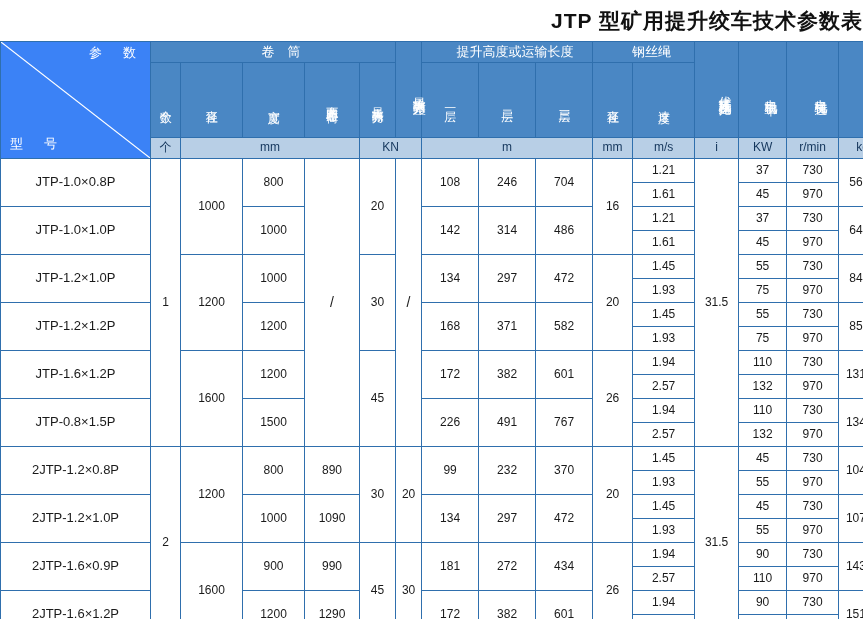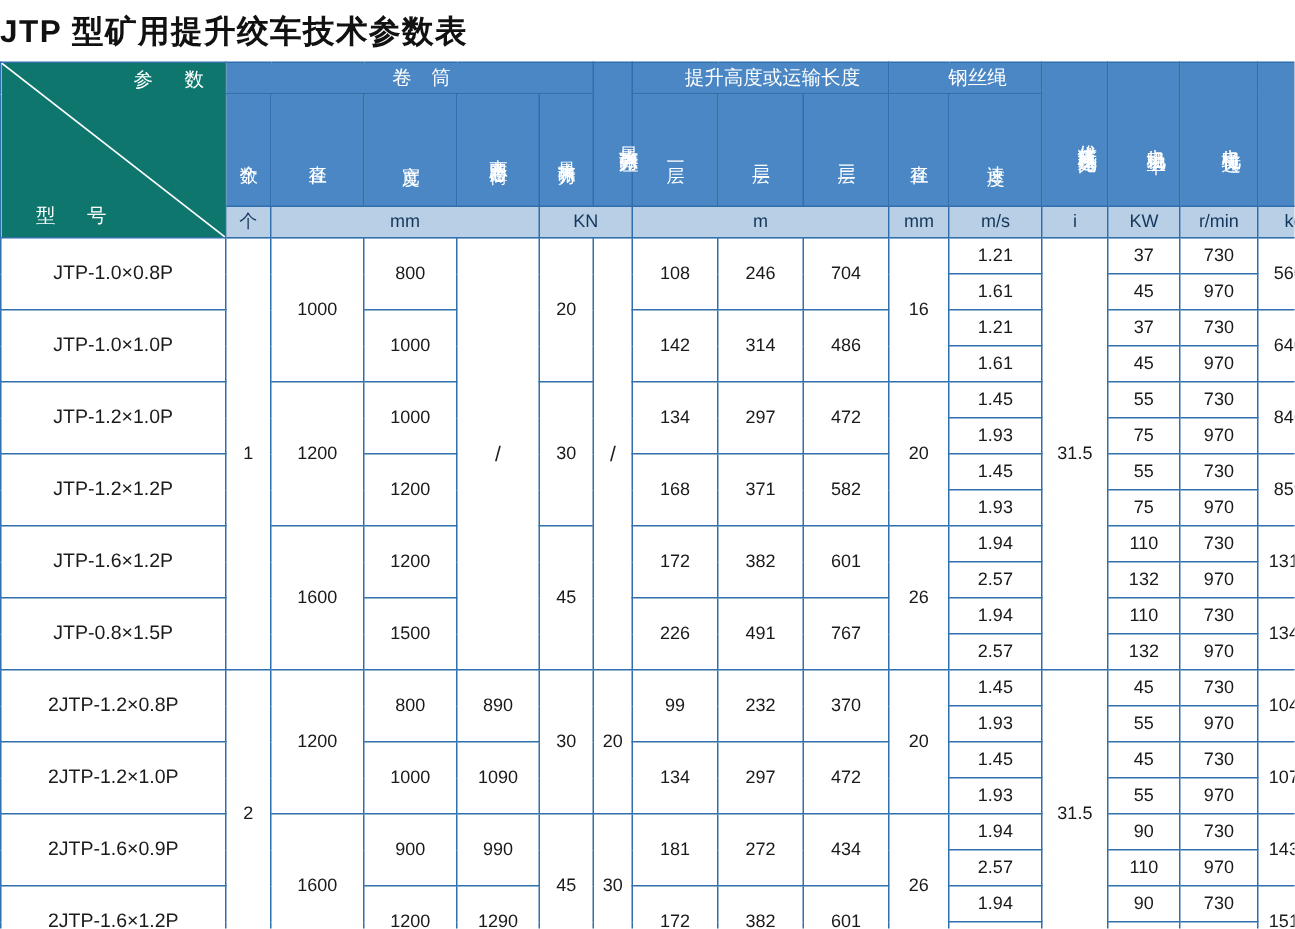--- a/index.html
+++ b/index.html
@@ -4,21 +4,21 @@
 <style>
   html,body{margin:0;padding:0;}
   body{
     width:863px;height:619px;
     background:#ffffff;
     font-family:"Liberation Sans","DejaVu Sans",sans-serif;
     color:#1a1a1a;
     overflow:hidden;
   }
   #title{
-    text-align:left;
+    text-align:right;
     font-size:21px;
     font-weight:bold;
     letter-spacing:1px;
     padding:7px 0 6px 0;
     color:#111;
   }
   table{
     border-collapse:collapse;
     width:855px;
     margin:0 auto;
@@ -52,32 +52,32 @@
   }
   .vert{
     writing-mode:vertical-rl;
     text-orientation:upright;
     letter-spacing:1px;
     display:inline-block;
     line-height:1.05;
   }
   .corner{
     position:relative;
-    background:#0f766e;
+    background:#3b82f6;
     color:#fff;
     height:96px;
   }
   .corner .diag{
     position:absolute;left:0;top:0;width:100%;height:100%;
   }
   .corner .p1{
     position:absolute;top:4px;right:10px;font-size:13px;letter-spacing:4px;
   }
   .corner .p2{
-    position:absolute;bottom:6px;left:23px;font-size:13px;letter-spacing:4px;
+    position:absolute;bottom:6px;left:9px;font-size:13px;letter-spacing:4px;
   }
   .model{
     font-size:13px;
     height:46px;
     white-space:nowrap;
   }
   .cell{height:23px;margin-top:25px;}
   .slash{font-size:14px;}
   .wrapnum{font-size:12px;line-height:1.05;}
 </style>

